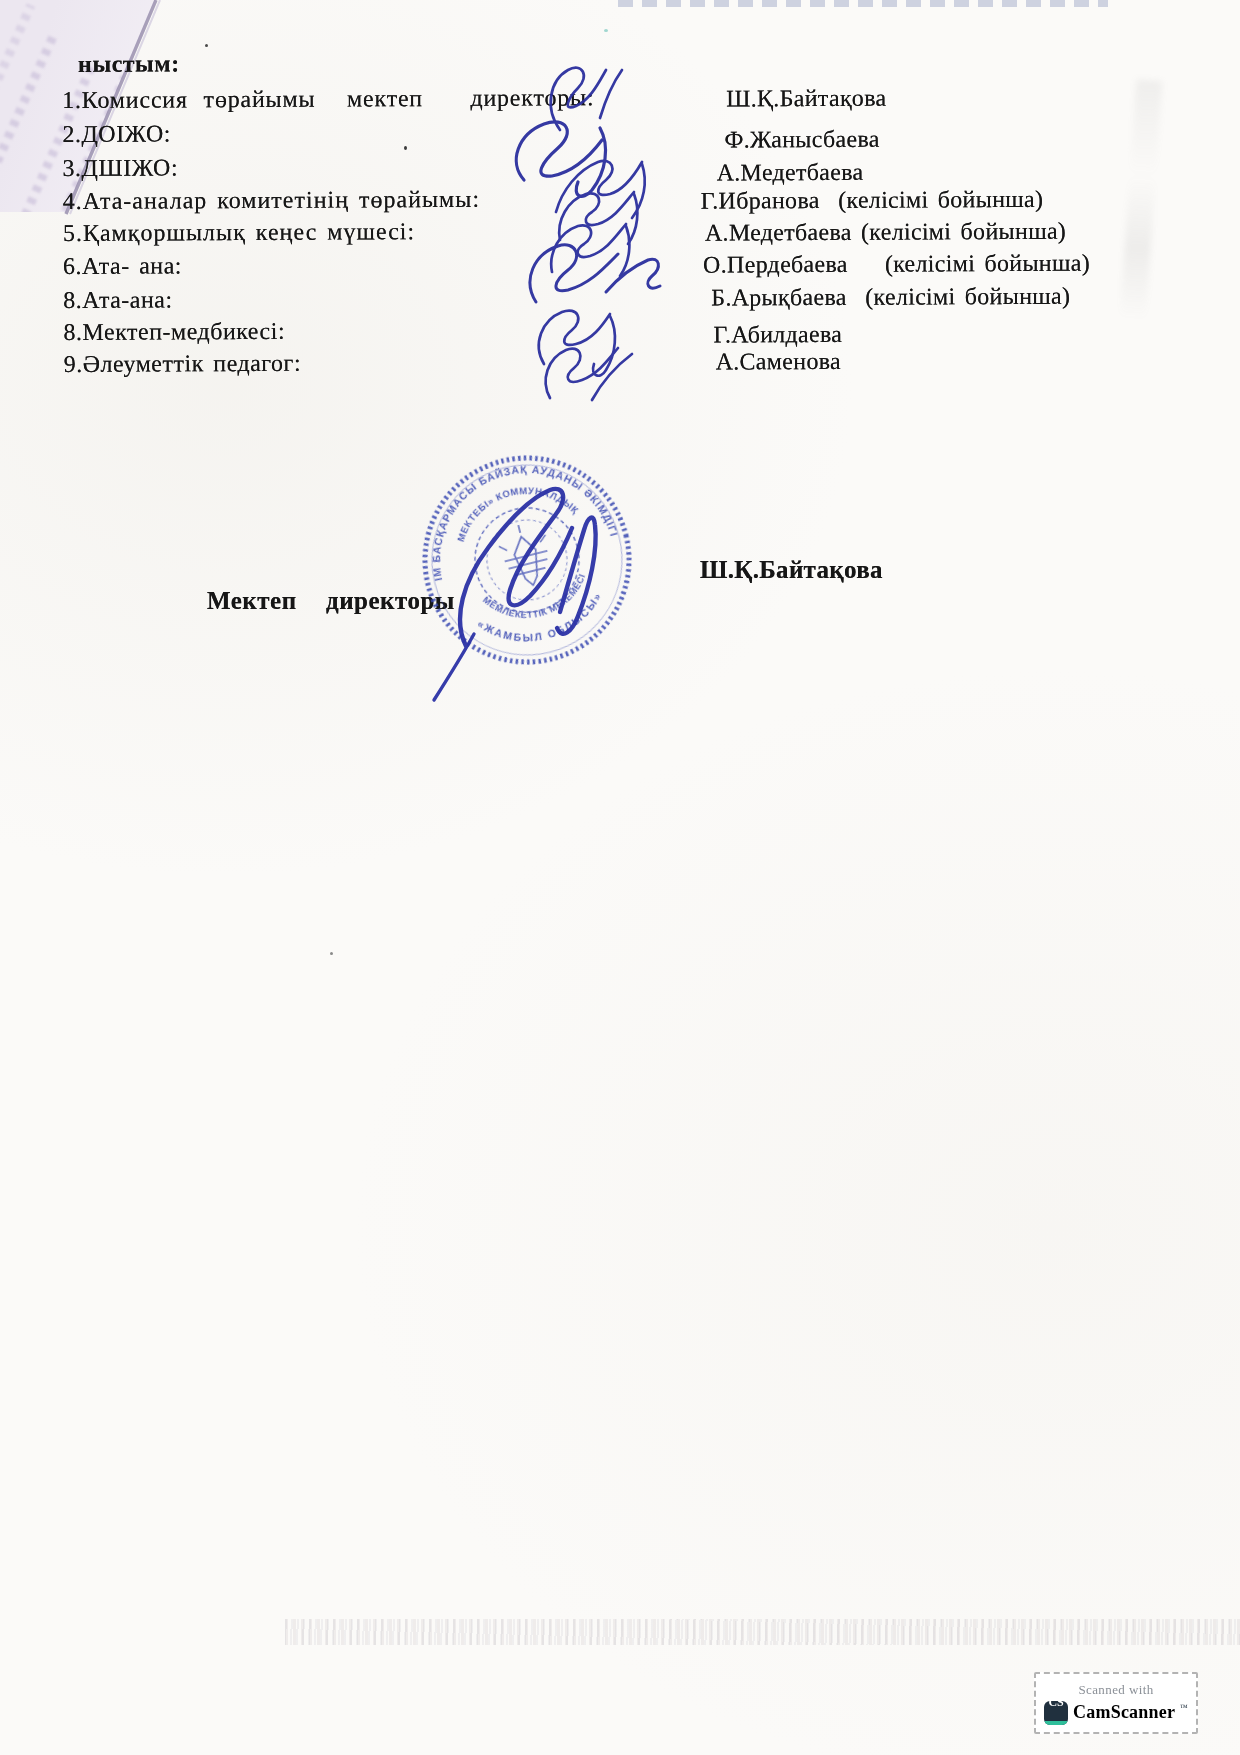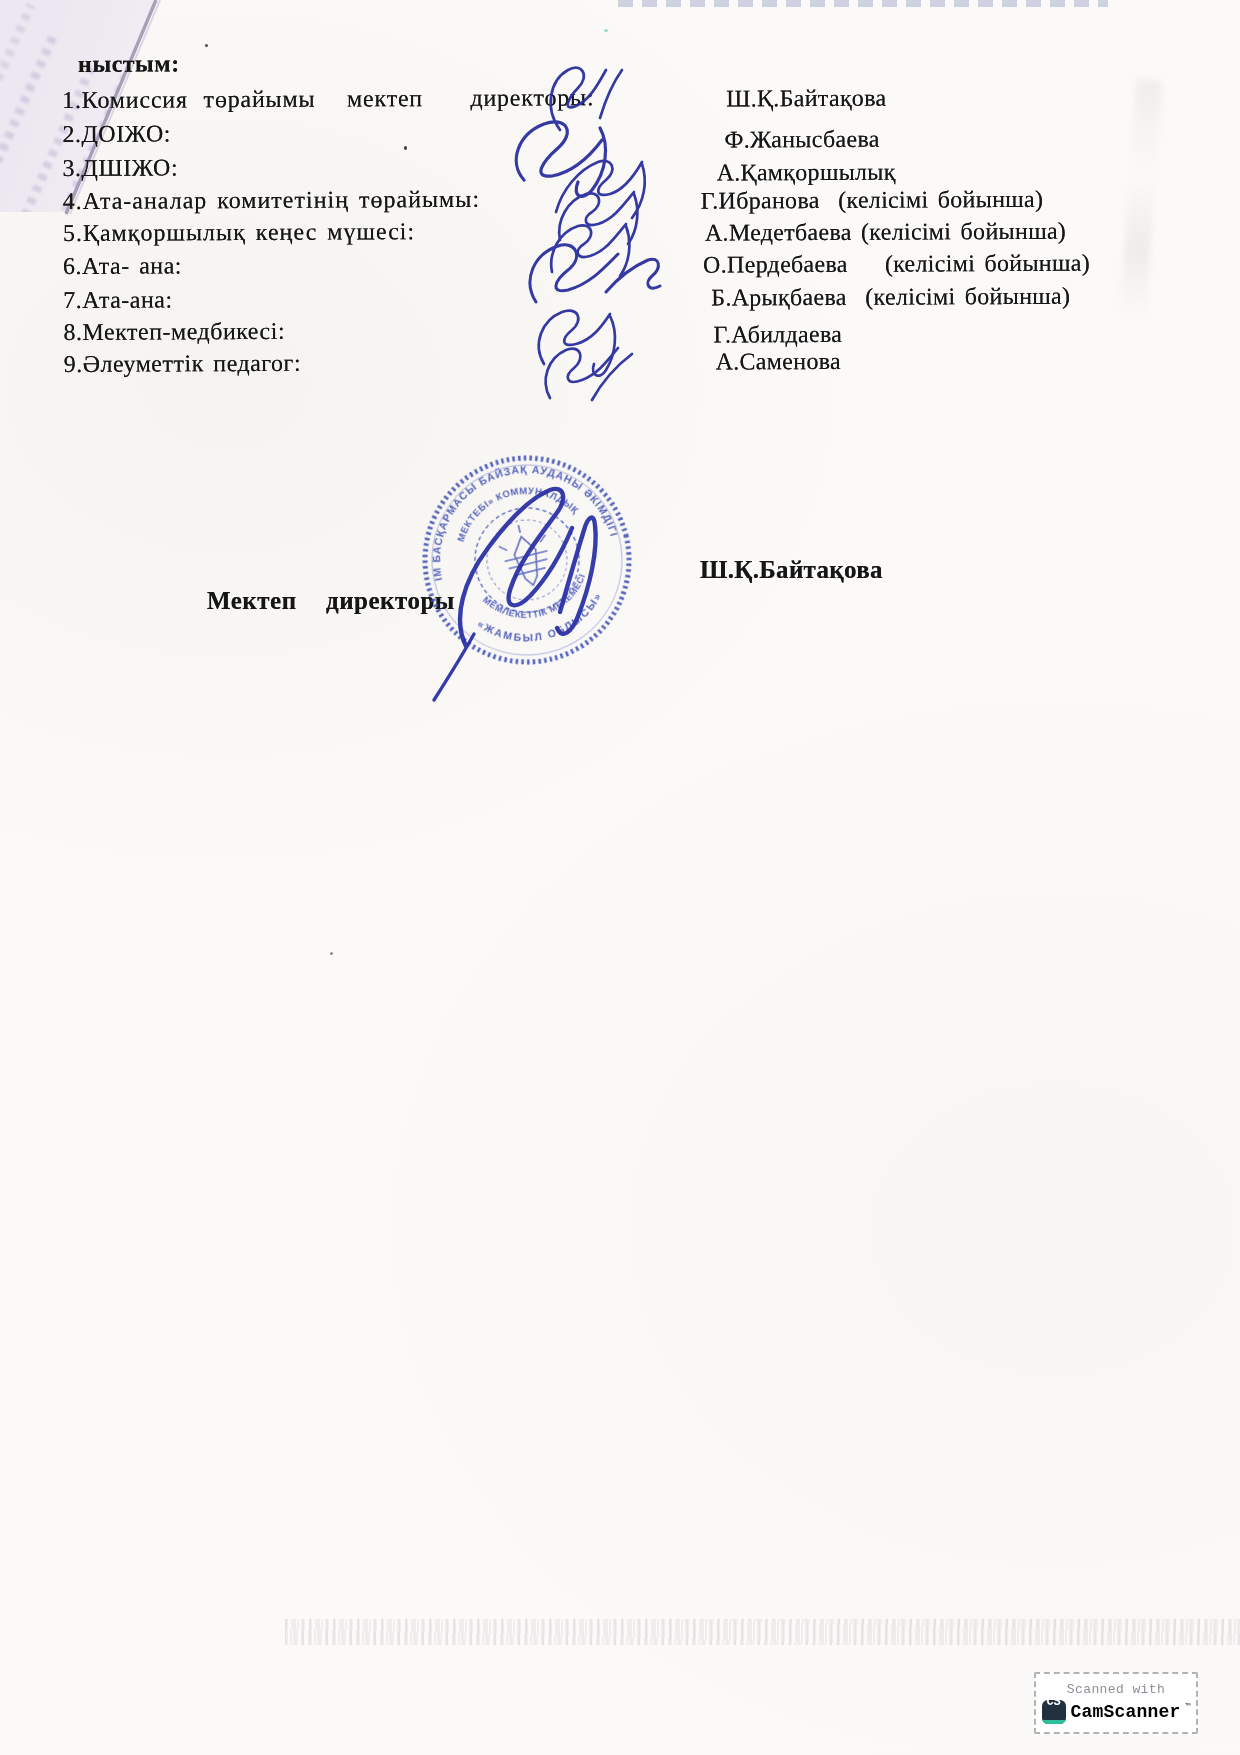--- a/index.html
+++ b/index.html
@@ -45,21 +45,21 @@
       repeating-linear-gradient(90deg,rgba(120,98,112,.18) 0 3px,transparent 3px 8px),
       repeating-linear-gradient(93deg,rgba(96,96,120,.14) 0 2px,transparent 2px 6px);
   }
   .speck{position:absolute;border-radius:50%;}
   .ink{position:absolute;left:0;top:0;}
   
   .cam-badge{
     position:absolute;left:1034px;top:1672px;width:160px;height:58px;
     background:#fff;border:2px dashed #b3b3b3;border-radius:2px;
     display:flex;flex-direction:column;align-items:center;justify-content:center;gap:3px;
-    font-family:Liberation Mono, monospace;
+    font-family:Liberation Serif, serif;
   }
   .cam-line1{font-size:13px;color:#8b9097;letter-spacing:.4px;}
   .cam-line2{display:flex;align-items:center;gap:5px;}
   .cs-logo{
     width:24px;height:24px;border-radius:6px;background:#20303e;color:#fff;
     font-size:12px;font-weight:bold;display:flex;align-items:center;justify-content:center;
     position:relative;overflow:hidden;flex:0 0 auto;line-height:1;padding-bottom:21px;box-sizing:border-box;
   }
   .cs-logo::after{content:"";position:absolute;left:0;right:0;bottom:0;height:4px;background:#2fbf9b;}
   .cam-brand{font-size:18px;font-weight:bold;color:#000000;letter-spacing:.2px;}
@@ -90,27 +90,27 @@
 
   <div class="list">
     <div class="lbl b" style="left:78px;top:50px;">ныстым:</div>
 
     <div class="lbl" style="left:62px;top:86px;word-spacing:9px;letter-spacing:.8px;">1.Комиссия төрайымы  мектеп   директоры:</div>
     <div class="lbl" style="left:62px;top:120px;">2.ДОІЖО:</div>
     <div class="lbl" style="left:62px;top:154px;">3.ДШІЖО:</div>
     <div class="lbl" style="left:62px;top:187px;letter-spacing:1px;">4.Ата-аналар комитетінің төрайымы:</div>
     <div class="lbl" style="left:62px;top:219px;letter-spacing:1px;">5.Қамқоршылық кеңес мүшесі:</div>
     <div class="lbl" style="left:62px;top:252px;">6.Ата- ана:</div>
-    <div class="lbl" style="left:62px;top:286px;">7.Ата-ана:</div>
+    <div class="lbl" style="left:62px;top:286px;">8.Ата-ана:</div>
     <div class="lbl" style="left:62px;top:318px;">8.Мектеп-медбикесі:</div>
     <div class="lbl" style="left:62px;top:350px;">9.Әлеуметтік педагог:</div>
 
     <div class="nm" style="left:726px;top:88px;">Ш.Қ.Байтақова</div>
     <div class="nm" style="left:724px;top:129px;">Ф.Жанысбаева</div>
-    <div class="nm" style="left:716px;top:162px;">А.Қамқоршылық</div>
+    <div class="nm" style="left:716px;top:162px;">А.Медетбаева</div>
     <div class="nm" style="left:700px;top:190px;">Г.Ибранова  (келісімі бойынша)</div>
     <div class="nm" style="left:704px;top:222px;">А.Медетбаева (келісімі бойынша)</div>
     <div class="nm" style="left:702px;top:254px;">О.Пердебаева    (келісімі бойынша)</div>
     <div class="nm" style="left:710px;top:287px;">Б.Арықбаева  (келісімі бойынша)</div>
     <div class="nm" style="left:712px;top:324px;">Г.Абилдаева</div>
     <div class="nm" style="left:714px;top:351px;">А.Саменова</div>
   </div>
 
   <div class="lbl b" style="left:207px;top:563px;font-size:25px;word-spacing:8px;margin-top:24px;">Мектеп  директоры</div>
   <div class="nm b" style="left:700px;top:556px;font-size:25px;">Ш.Қ.Байтақова</div>

